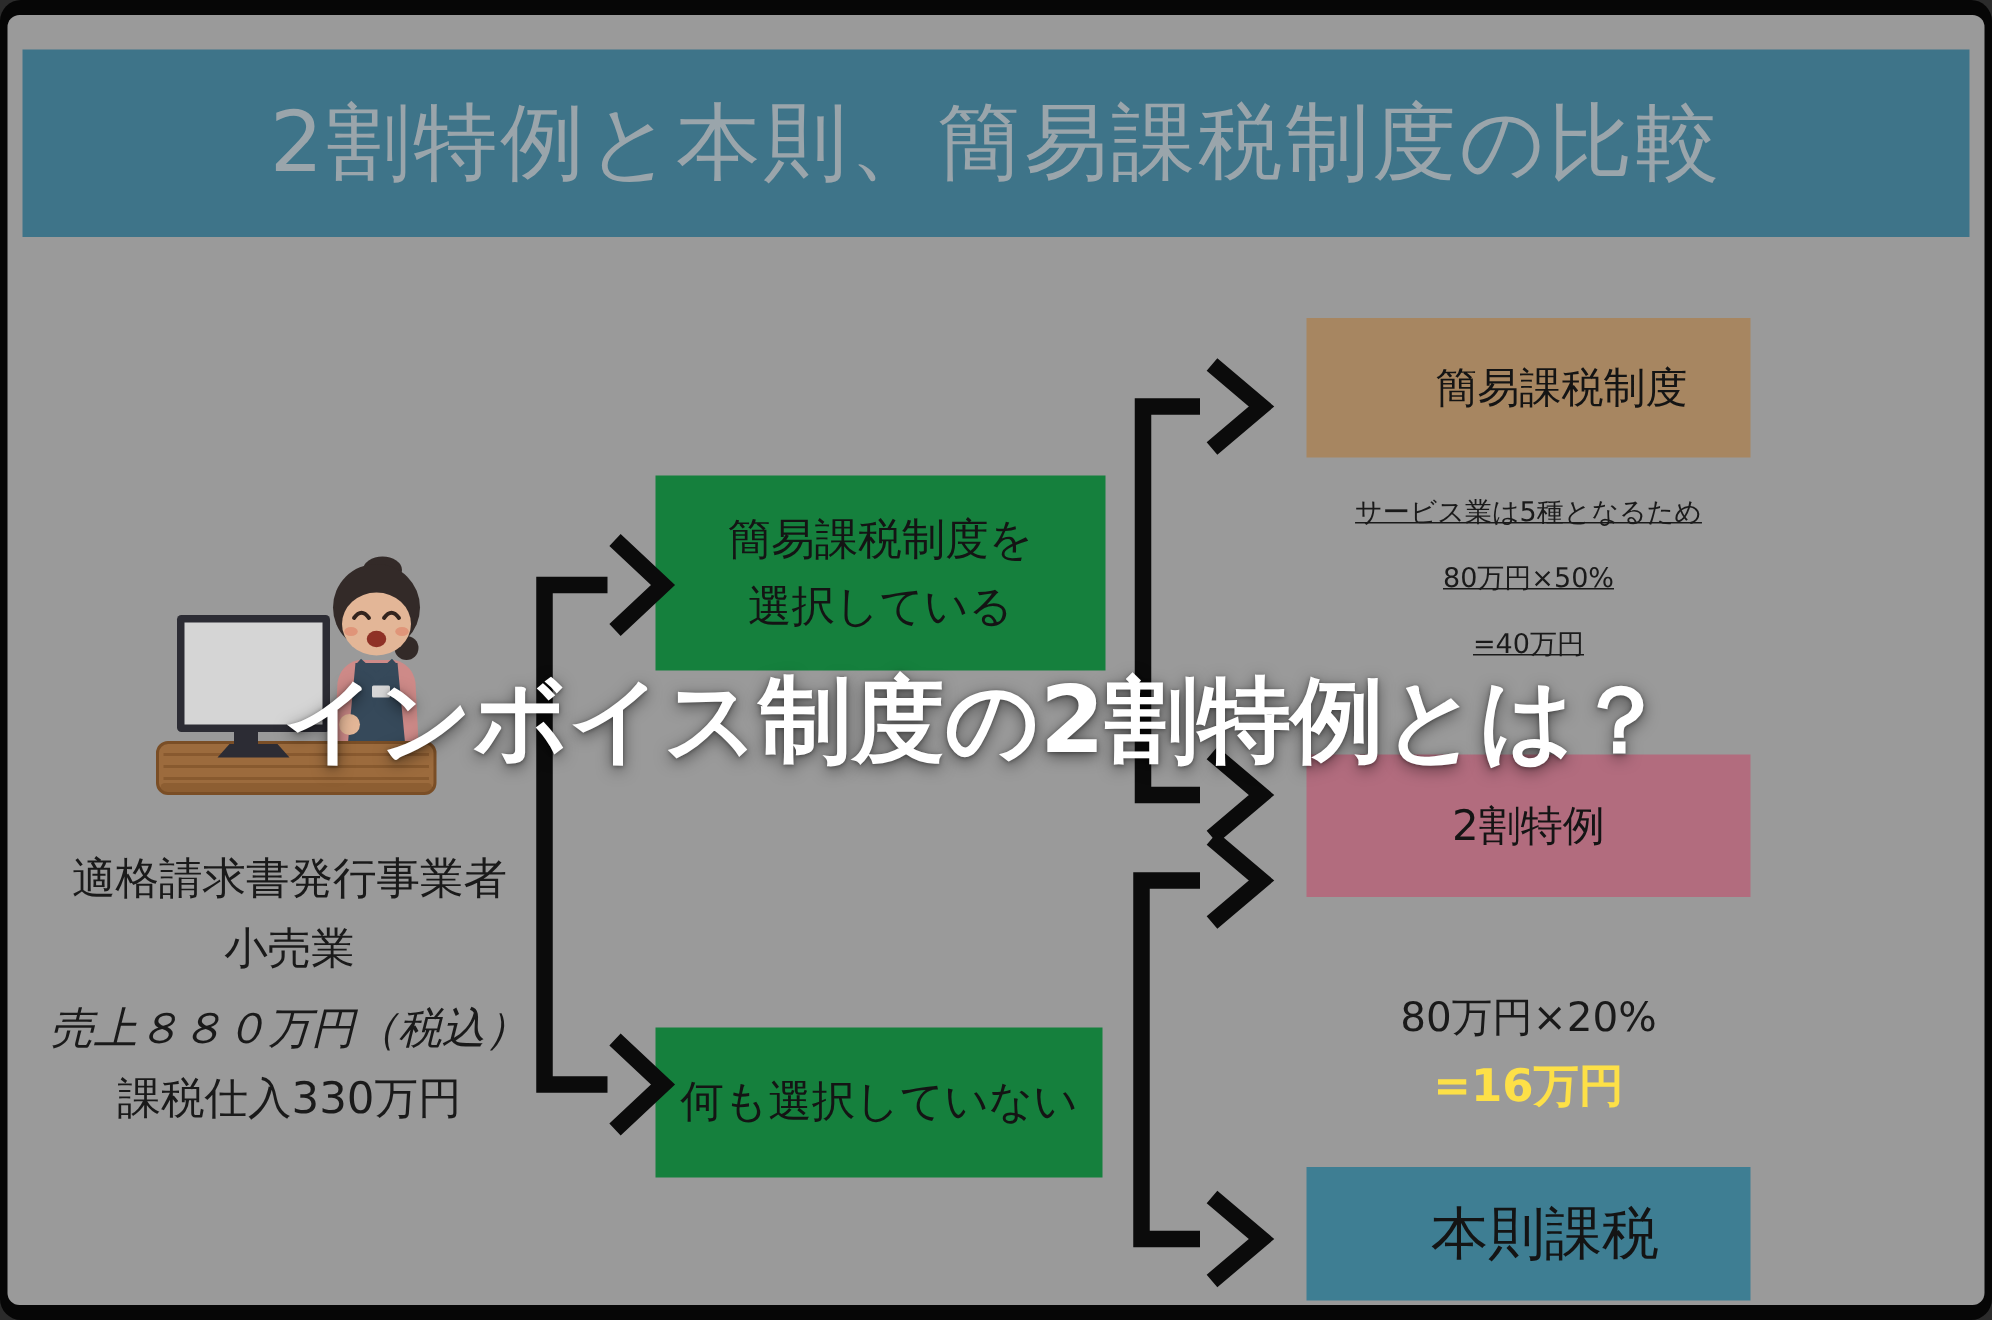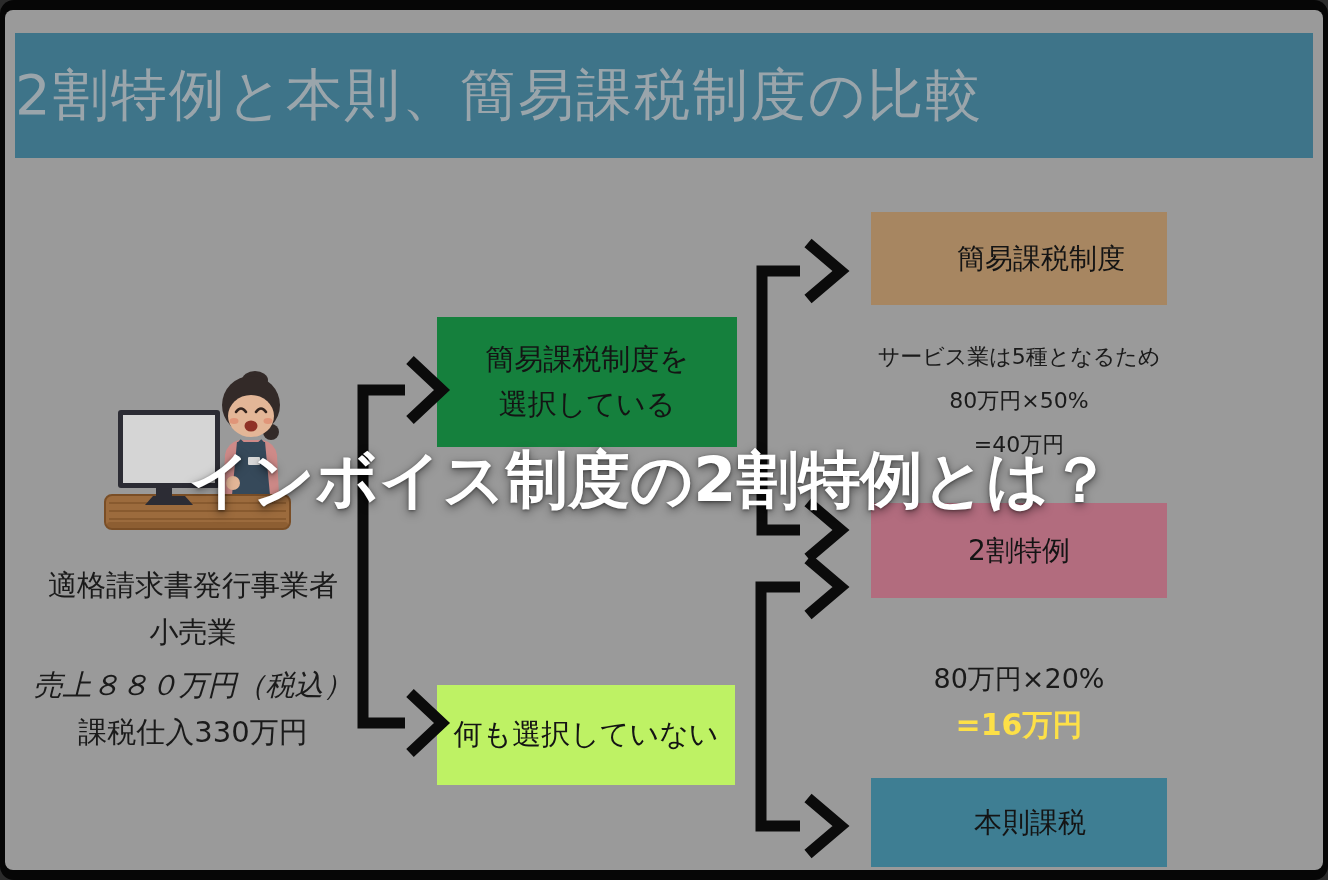--- a/index.html
+++ b/index.html
@@ -18,21 +18,21 @@
     left: 5px; right: 5px; top: 10px; bottom: 10px;
     background: #9A9A9A;
     border-radius: 8px;
   }
 
   .title-bar {
     position: absolute;
     left: 15px; top: 33px;
     width: 1298px; height: 125px;
     background: #3E7489;
-    display: flex; align-items: center; 
+    display: flex; align-items: center; justify-content: center;
     font-size: 56px; letter-spacing: 2px;
     color: #9AA5AB;
   }
 
   .profile-text {
     position: absolute;
     left: 28px; top: 562px; width: 330px;
     text-align: center;
     font-size: 29px; line-height: 47px;
     color: #1A1A1A;
@@ -45,43 +45,43 @@
     align-items: center; justify-content: center;
     color: #141414;
   }
   .box-option-simplified {
     left: 437px; top: 317px; width: 300px; height: 130px;
     background: #15803d;
     font-size: 29px; line-height: 45px;
   }
   .box-option-none {
     left: 437px; top: 685px; width: 298px; height: 100px;
-    background: #bef264;
+    background: #15803d;
     font-size: 29px;
   }
   .box-result-simplified {
     left: 871px; top: 212px; width: 296px; height: 93px;
     background: #A78661; font-size: 28px; padding-left: 44px;
   }
   .box-result-special {
     left: 871px; top: 503px; width: 296px; height: 95px;
     background: #B26C7E; font-size: 28px; align-items: center;
   }
   .box-result-principle {
     left: 871px; top: 778px; width: 296px; height: 89px;
-    background: #3E7E93; font-size: 28px; padding-left: 22px;
+    background: #3E7E93; font-size: 38px; padding-left: 22px;
   }
 
   .detail {
     position: absolute;
     left: 871px; width: 296px;
     text-align: center;
     color: #1A1A1A;
   }
-  .detail-simplified { top: 335px; font-size: 22px; line-height: 44px; }
+  .detail-simplified { top: 320px; font-size: 18px; line-height: 44px; text-decoration: underline; }
   .detail-special { top: 656px; font-size: 27px; line-height: 45px; }
   .detail-special .total-highlight {
     color: #fde047; font-weight: bold; font-size: 30px; margin-top: 1px;
   }
 
   .arrows-layer, .illustration {
     position: absolute;
   }
   .arrows-layer { left: 0; top: 0; }
   .illustration { left: 95px; top: 370px; }

